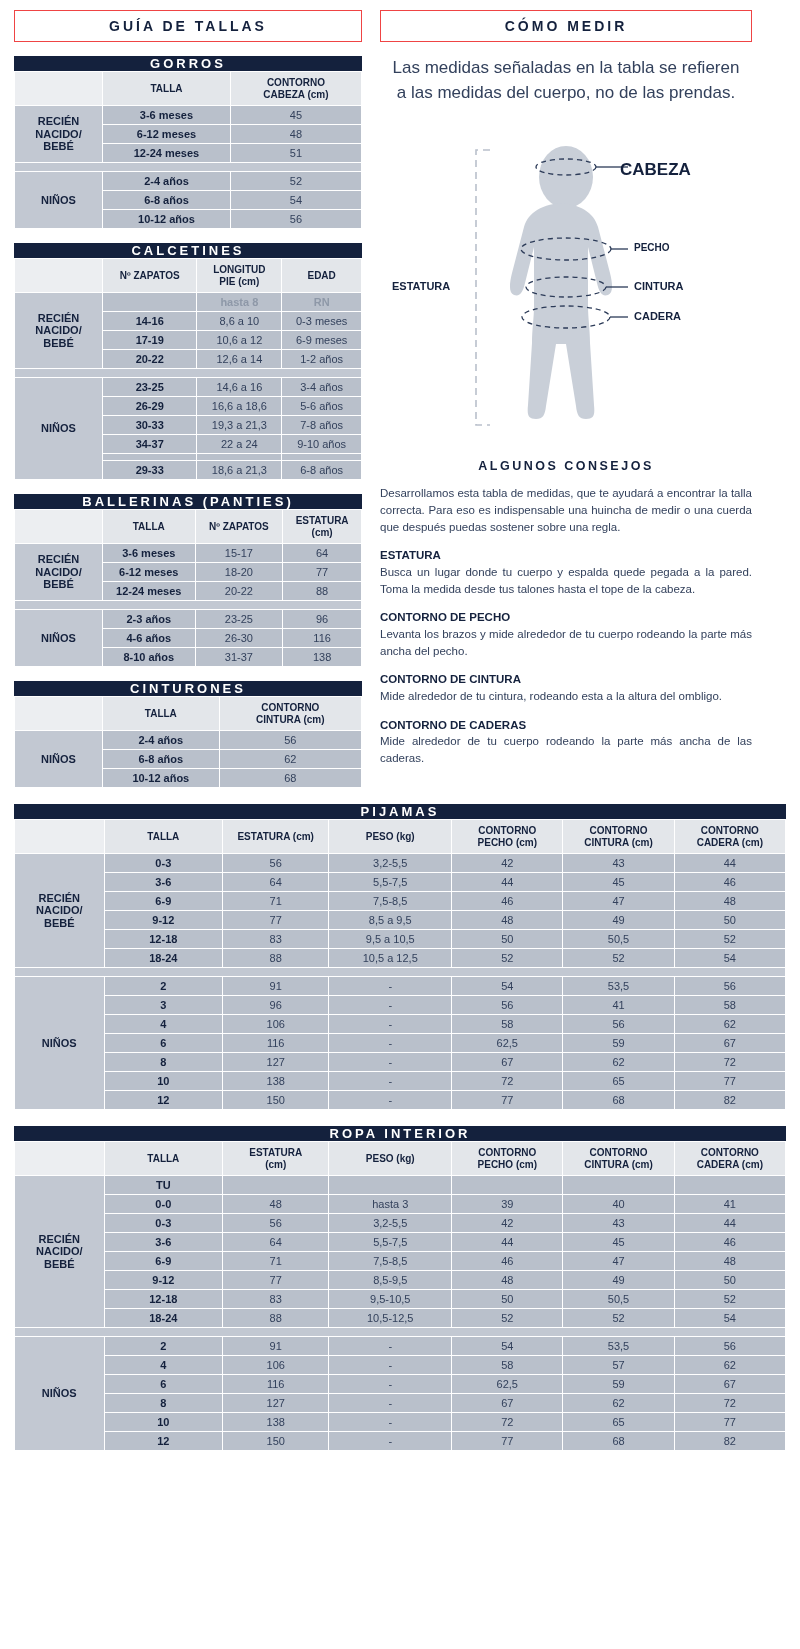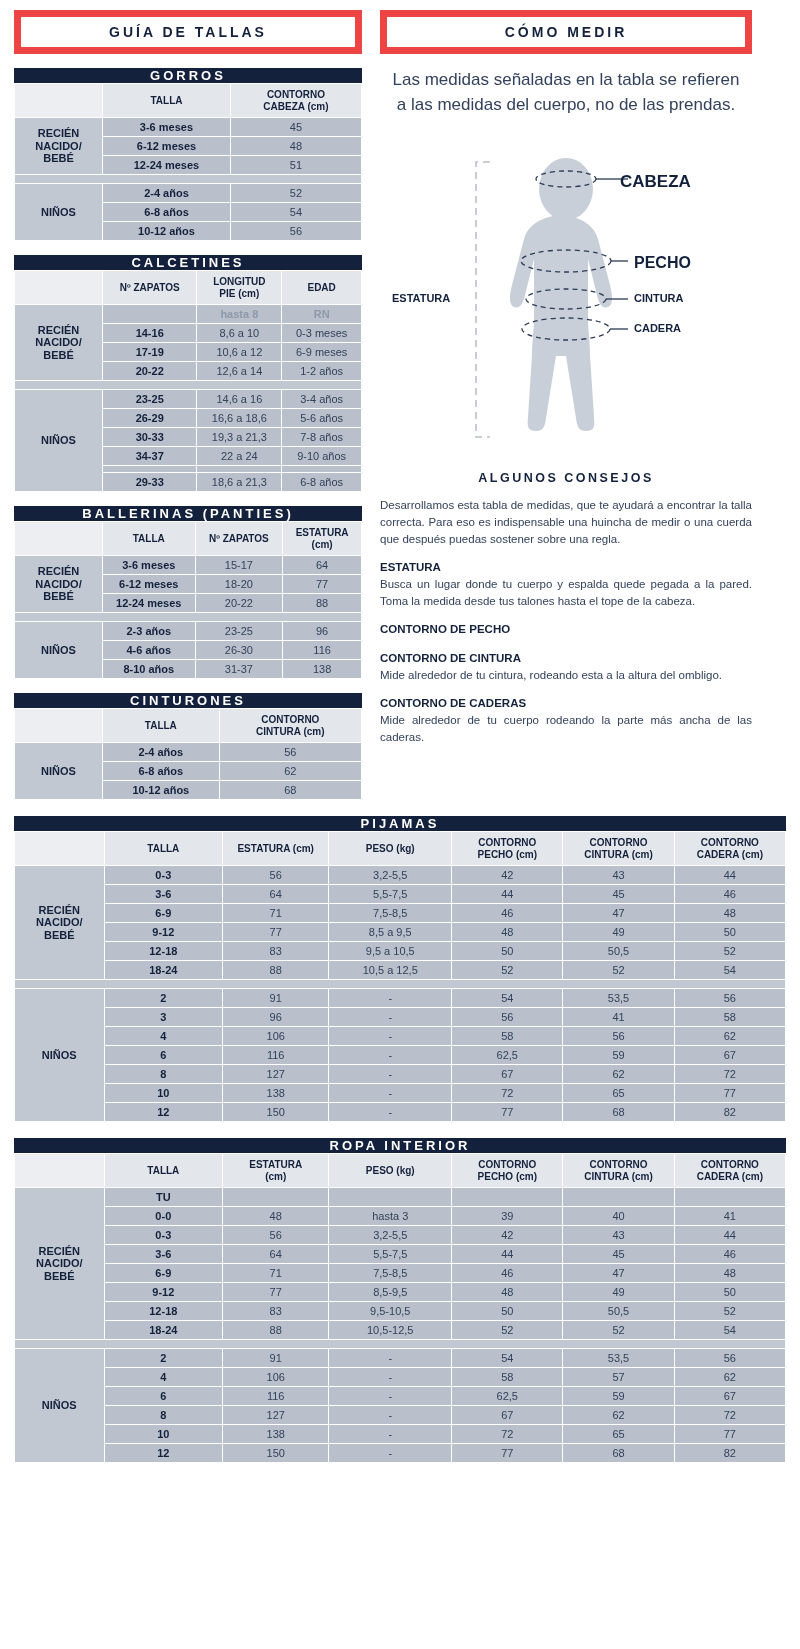--- a/index.html
+++ b/index.html
@@ -9,21 +9,21 @@
     min-height: 1649px;
     background: #ffffff;
     font-family: "Liberation Sans", sans-serif;
     color: #1b2a4a;
     position: relative;
   }
   .page { width:800px; padding: 10px 14px 20px 14px; }
 
   
   .section-title {
-    border: 7px solid #ef4444;
+    border: 1px solid #ef4444;
     text-align: center;
     font-size: 14px;
     font-weight: bold;
     letter-spacing: 3px;
     color: #14213d;
     padding: 7px 6px;
     margin-bottom: 14px;
   }
   .band {
     background: #14213d;
@@ -331,31 +331,31 @@
           <ellipse cx="186" cy="134" rx="45" ry="11" fill="none" stroke="#2b3a57" stroke-width="1.3" stroke-dasharray="5,4"></ellipse>
           <ellipse cx="186" cy="172" rx="40" ry="10" fill="none" stroke="#2b3a57" stroke-width="1.3" stroke-dasharray="5,4"></ellipse>
           <ellipse cx="186" cy="202" rx="44" ry="11" fill="none" stroke="#2b3a57" stroke-width="1.3" stroke-dasharray="5,4"></ellipse>
 
           <line x1="216" y1="52" x2="248" y2="52" stroke="#2b3a57" stroke-width="1.3"></line>
           <line x1="231" y1="134" x2="248" y2="134" stroke="#2b3a57" stroke-width="1.3"></line>
           <line x1="226" y1="172" x2="248" y2="172" stroke="#2b3a57" stroke-width="1.3"></line>
           <line x1="230" y1="202" x2="248" y2="202" stroke="#2b3a57" stroke-width="1.3"></line>
         </svg>
         <div style="position:absolute;left:240px;top:45px;font-size:17px;font-weight:bold;color:#14213d;">CABEZA</div>
-        <div style="position:absolute;left:254px;top:127px;font-size:16px;font-weight:bold;color:#14213d;">PECHO</div>
+        <div style="position:absolute;left:254px;top:127px;font-size:10px;font-weight:bold;color:#14213d;">PECHO</div>
         <div style="position:absolute;left:254px;top:165px;font-size:11px;font-weight:bold;color:#14213d;">CINTURA</div>
         <div style="position:absolute;left:254px;top:195px;font-size:11px;font-weight:bold;color:#14213d;">CADERA</div>
         <div style="position:absolute;left:12px;top:165px;font-size:11px;font-weight:bold;color:#14213d;">ESTATURA</div>
       </div>
 
       <div class="tips-title">ALGUNOS CONSEJOS</div>
       <div class="para">Desarrollamos esta tabla de medidas, que te ayudará a encontrar la talla correcta. Para eso es indispensable una huincha de medir o una cuerda que después puedas sostener sobre una regla.</div>
       <div id="tips-list">
           <div class="para"><span class="para-h">ESTATURA</span><span>Busca un lugar donde tu cuerpo y espalda quede pegada a la pared. Toma la medida desde tus talones hasta el tope de la cabeza.</span></div>
-          <div class="para"><span class="para-h">CONTORNO DE PECHO</span></div>
+          <div class="para"><span class="para-h">CONTORNO DE PECHO</span><span>Levanta los brazos y mide alrededor de tu cuerpo rodeando la parte más ancha del pecho.</span></div>
           <div class="para"><span class="para-h">CONTORNO DE CINTURA</span><span>Mide alrededor de tu cintura, rodeando esta a la altura del ombligo.</span></div>
           <div class="para"><span class="para-h">CONTORNO DE CADERAS</span><span>Mide alrededor de tu cuerpo rodeando la parte más ancha de las caderas.</span></div>
         </div>
     </div>
   </div>
 
   <div id="full-tables">
       <div class="full">
         <div class="band">PIJAMAS</div>
         <table>

